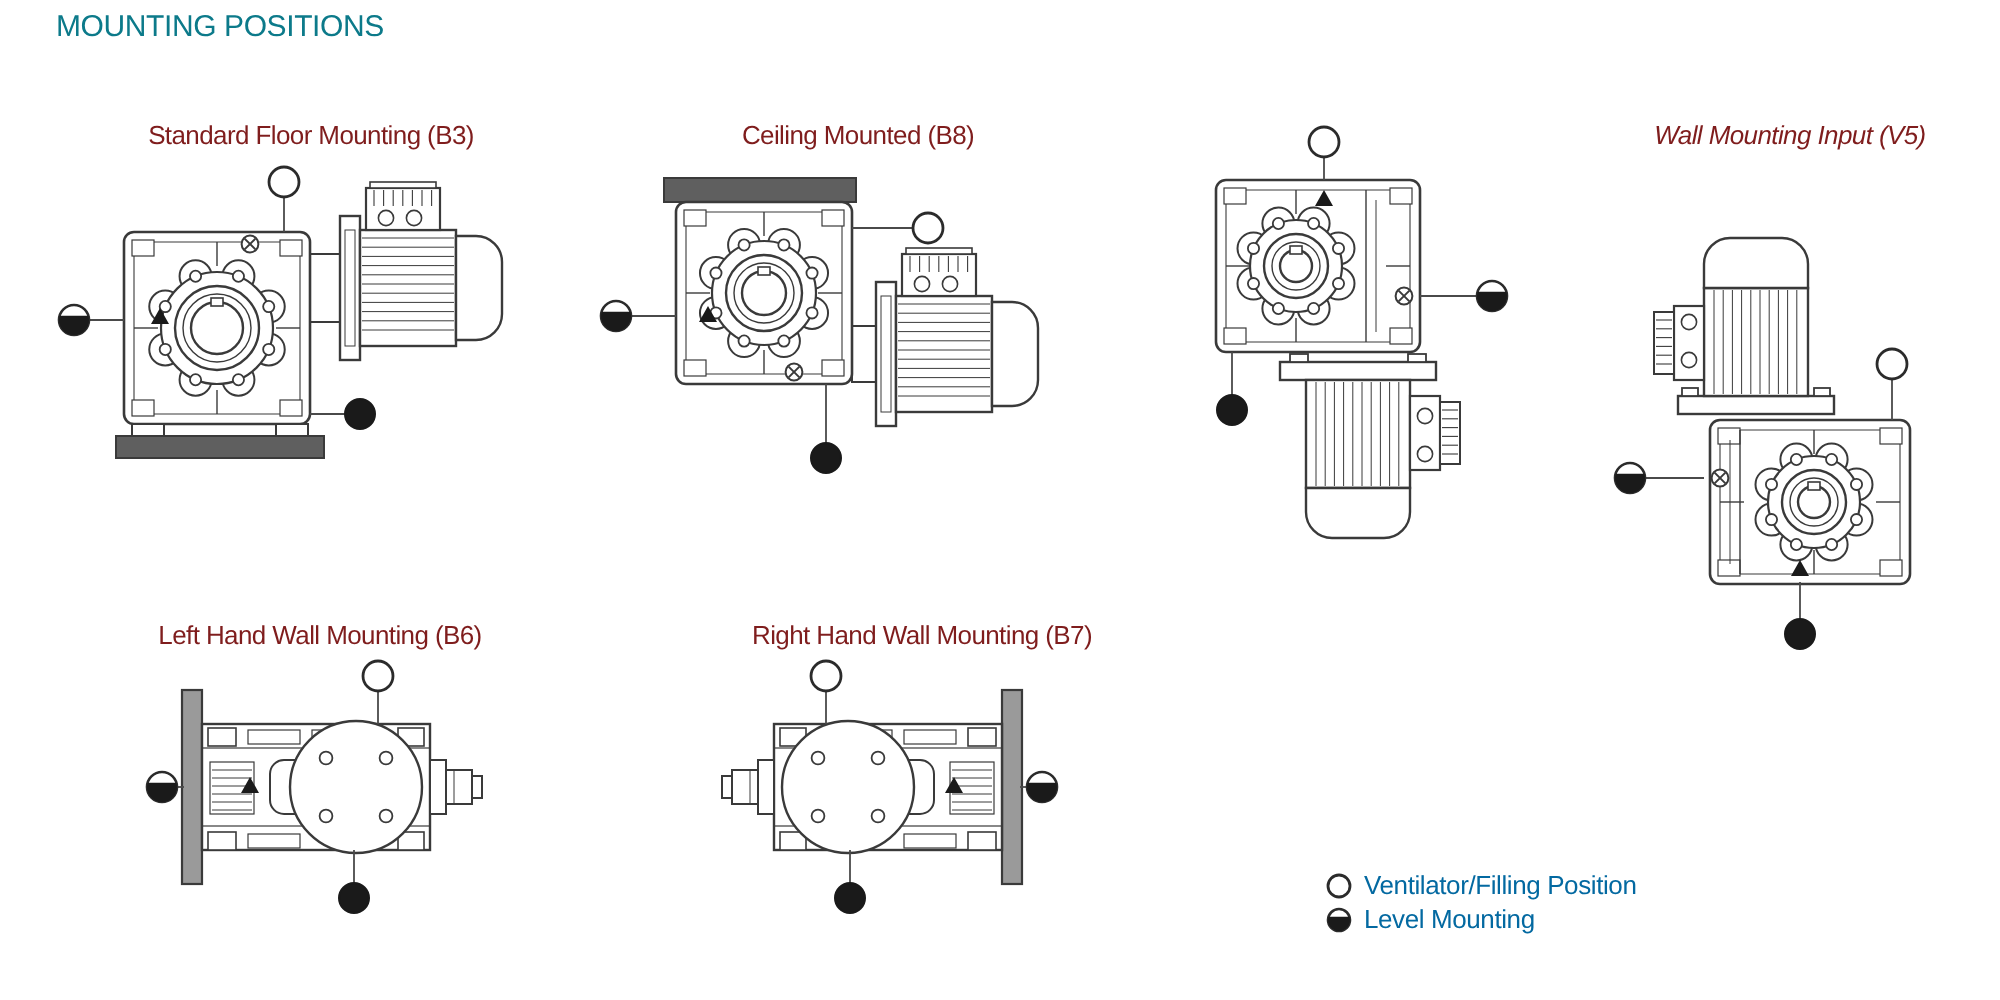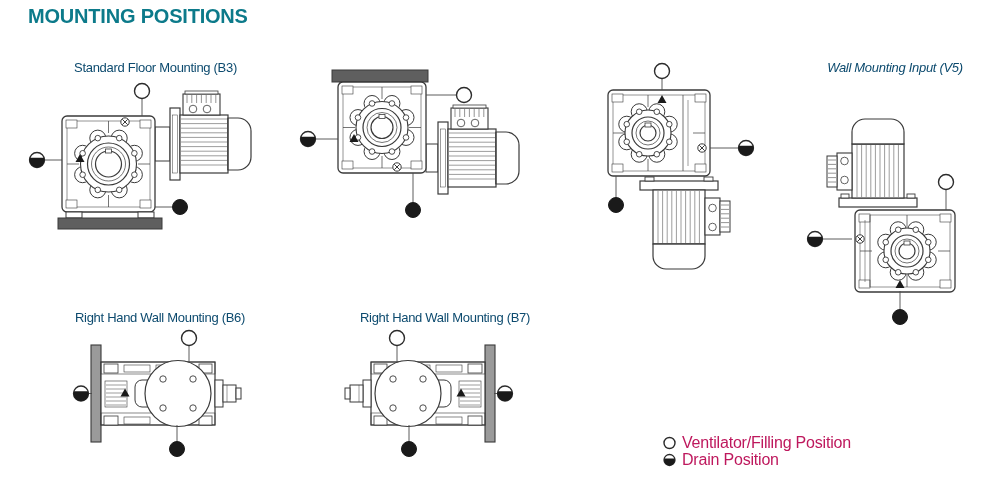--- a/index.html
+++ b/index.html
@@ -2,38 +2,38 @@
 <html><head>
 <meta charset="utf-8">
 <style>
   html,body{margin:0;padding:0;}
   body{
     width:1000px;height:500px;position:relative;background:#ffffff;
     font-family:"Liberation Sans",sans-serif;overflow:hidden;
   }
   .page-title{
     position:absolute;left:28px;top:5px;
-    font-size:20px;font-weight:700;letter-spacing:-0.2px;color:#0c7a8a;
+    font-size:15px;font-weight:400;letter-spacing:-0.2px;color:#0c7a8a;
   }
   figure.diagram{position:absolute;margin:0;padding:0;}
   .dtitle{
-    display:block;font-size:13px;font-weight:400;color:#0c4a6e;
+    display:block;font-size:13px;font-weight:400;color:#7f1d1d;
     text-align:center;letter-spacing:-0.3px;white-space:nowrap;margin:0 0 4px 0;
   }
   svg.drawing{display:block;overflow:visible;}
   .pos-b3{left:28px;top:60px;width:255px;}
   .pos-b8{left:300px;top:60px;width:258px;}
   .pos-v6{left:582px;top:60px;width:188px;}
   .pos-v5{left:800px;top:60px;width:190px;font-style:italic;}
   .pos-b6{left:58px;top:310px;width:204px;}
-  .pos-b7{left:330px;top:310px;width:230px;}
+  .pos-b7{left:346px;top:310px;width:230px;}
   .legend{position:absolute;left:662px;top:434px;}
   .legend-row{display:flex;align-items:center;height:17px;}
   .legend-row svg{display:block;margin-right:5px;}
-  .legend-label{font-size:16px;color:#be185d;letter-spacing:-0.2px;white-space:nowrap;}
+  .legend-label{font-size:13px;color:#0369a1;letter-spacing:-0.2px;white-space:nowrap;}
 </style>
 </head>
 <body>
 
 <div class="page-title" style="color: rgb(12, 122, 138);">MOUNTING POSITIONS</div>
 
 <figure class="diagram pos-b3">
   <figcaption class="dtitle">Standard Floor Mounting (B3)</figcaption>
   <svg class="drawing" id="svg-b3" width="255" height="160" viewBox="0 0 255 160">
       <rect x="127" y="48" width="15" height="34" rx="0" fill="#fff" stroke="#3a3a3a" stroke-width="1"></rect>
@@ -118,20 +118,21 @@
       </g>
       <path d="M 52 75 L 56.5 83 L 47.5 83 Z" fill="#1a1a1a"></path>
       <line x1="127" y1="128" x2="144.5" y2="128" stroke="#4a4a4a" stroke-width="0.9"></line>
       <g>
         <circle cx="152" cy="128" r="7.5" fill="#1a1a1a" stroke="#1a1a1a" stroke-width="1"></circle>
       </g>
     </svg>
 </figure>
 
 <figure class="diagram pos-b8">
+  <figcaption class="dtitle">Ceiling Mounted (B8)</figcaption>
   <svg class="drawing" id="svg-b8" width="270" height="162" viewBox="0 0 270 162">
       <g>
         <rect x="32" y="10" width="96" height="12" rx="0" fill="#5f5f5f" stroke="#3a3a3a" stroke-width="1"></rect>
       </g>
       <rect x="40" y="22" width="16" height="5" rx="0" fill="#fff" stroke="#3a3a3a" stroke-width="1"></rect>
       <rect x="104" y="22" width="16" height="5" rx="0" fill="#fff" stroke="#3a3a3a" stroke-width="1"></rect>
       <rect x="126" y="84" width="12" height="28" rx="0" fill="#fff" stroke="#3a3a3a" stroke-width="1"></rect>
       <g>
         <rect x="138" y="62" width="10" height="72" rx="0" fill="#fff" stroke="#3a3a3a" stroke-width="1.2"></rect>
         <rect x="140.5" y="69" width="5" height="58" rx="0" fill="#fff" stroke="#3a3a3a" stroke-width="0.5"></rect>
@@ -379,21 +380,21 @@
       </g>
       <path d="M 100 201 L 104.5 209 L 95.5 209 Z" fill="#1a1a1a"></path>
       <line x1="100" y1="212" x2="100" y2="230.5" stroke="#4a4a4a" stroke-width="0.9"></line>
       <g>
         <circle cx="100" cy="238" r="7.5" fill="#1a1a1a" stroke="#1a1a1a" stroke-width="1"></circle>
       </g>
     </svg>
 </figure>
 
 <figure class="diagram pos-b6">
-  <figcaption class="dtitle">Right Hand Wall Mounting (B6)</figcaption>
+  <figcaption class="dtitle">Left Hand Wall Mounting (B6)</figcaption>
   <svg class="drawing" id="svg-b6" width="250" height="132" viewBox="0 0 250 132">
       <g>
         <rect x="33" y="16" width="10" height="97" rx="0" fill="#9a9a9a" stroke="#3a3a3a" stroke-width="1.1"></rect>
       </g>
       <rect x="43" y="33" width="114" height="63" rx="0" fill="#fff" stroke="#3a3a3a" stroke-width="1.2"></rect>
       <rect x="43" y="33" width="114" height="12" rx="0" fill="none" stroke="#3a3a3a" stroke-width="0.6"></rect>
       <rect x="43" y="84" width="114" height="12" rx="0" fill="none" stroke="#3a3a3a" stroke-width="0.6"></rect>
       <rect x="46" y="35" width="14" height="9" rx="0" fill="#fff" stroke="#3a3a3a" stroke-width="0.8"></rect>
       <rect x="141" y="35" width="13" height="9" rx="0" fill="#fff" stroke="#3a3a3a" stroke-width="0.8"></rect>
       <rect x="46" y="87" width="14" height="9" rx="0" fill="#fff" stroke="#3a3a3a" stroke-width="0.8"></rect>
@@ -496,15 +497,15 @@
       </svg>
     <span class="legend-label">Ventilator/Filling Position</span>
   </div>
   <div class="legend-row">
     <svg id="lsym-1" width="15" height="15" viewBox="0 0 15 15">
         <g>
           <circle cx="7.5" cy="8" r="5.5" fill="#fff" stroke="#2b2b2b" stroke-width="1.3"></circle>
           <path d="M 2.24 6.405 A 5.5 5.5 0 1 0 12.76 6.405 Z" fill="#1a1a1a"></path>
         </g>
       </svg>
-    <span class="legend-label">Drain Position</span>
+    <span class="legend-label">Level Mounting</span>
   </div>
 </div>
 
 </body></html>

